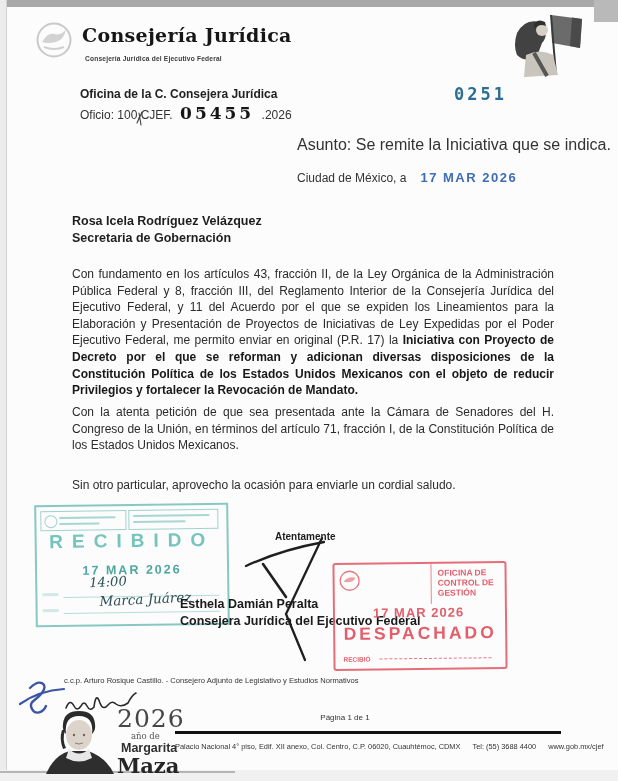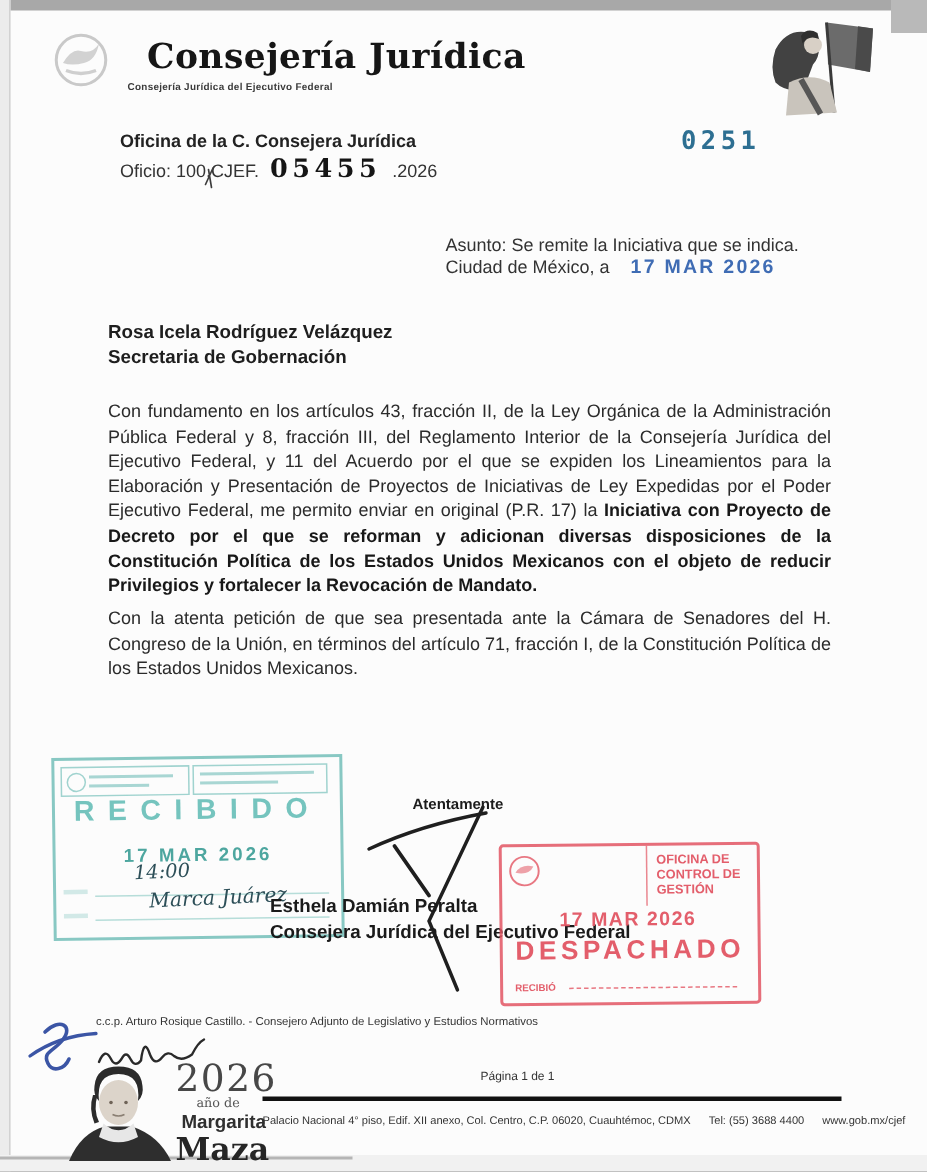--- a/index.html
+++ b/index.html
@@ -8,29 +8,29 @@
   .abs{position:absolute;}
   
   #edge-top{left:0;top:0;width:618px;height:7px;background:#a8a8a8;}
   #edge-topright{right:0;top:0;width:24px;height:22px;background:#b9b9b9;}
   #edge-left{left:0;top:0;width:6px;height:781px;background:#ececec;border-right:1px solid #d2d2d2;}
   #edge-bottom{left:0;top:770px;width:618px;height:11px;background:#f1f1f1;}
   #edge-bottomline{left:0;top:771px;width:235px;height:2px;background:#b5b5b5;}
 
   
   #hdr-title{left:82px;top:24px;font-family:"DejaVu Serif",serif;font-weight:bold;
-             font-size:23px;color:#161616;letter-spacing:.3px;margin-left:16px;}
+             font-size:19px;color:#161616;letter-spacing:.3px;}
   #hdr-sub{left:85px;top:55px;font-size:6.6px;font-weight:bold;color:#3a3a3a;letter-spacing:.2px;}
   #folio{left:454px;top:84px;font-family:"DejaVu Sans Mono",monospace;font-weight:bold;
          font-size:17px;letter-spacing:3px;color:#2d6f92;}
   #office-line{left:80px;top:87px;font-size:12px;font-weight:bold;color:#222;}
   #oficio-line{left:80px;top:103px;font-size:12px;color:#333;}
   .oficio-num{font-family:"DejaVu Serif",serif;font-weight:bold;font-size:17px;
               letter-spacing:3px;color:#151515;padding:0 4px;}
-  #subject{left:297px;top:156px;font-size:12px;color:#333;text-align:center;}
+  #subject{left:297px;top:136px;font-size:16px;color:#333;text-align:center;}
   #placeline{left:297px;top:170px;font-size:12px;color:#333;}
   .stamp-date-blue{font-weight:bold;font-size:13px;color:#3f6cb4;letter-spacing:1.5px;margin-left:14px;}
 
   #recipient{left:72px;top:213px;font-size:12.5px;font-weight:bold;color:#1e1e1e;line-height:17px;}
 
   .bodytxt{left:72px;width:482px;font-size:12px;line-height:16.6px;text-align:justify;color:#2b2b2b;}
   #p1{top:266px;}
   #p2{top:404px;}
   #p3{top:477px;text-align:left;}
   .bodytxt b{color:#181818;}
@@ -127,20 +127,21 @@
     <span>Ciudad de México, a</span><span class="stamp-date-blue">17 MAR 2026</span>
   </div>
 
   <div class="abs" id="recipient">
     <div>Rosa Icela Rodríguez Velázquez</div>
     <div>Secretaria de Gobernación</div>
   </div>
 
   <div class="abs bodytxt" id="p1"><span>Con fundamento en los artículos 43, fracción II, de la Ley Orgánica de la Administración Pública Federal y 8, fracción III, del Reglamento Interior de la Consejería Jurídica del Ejecutivo Federal, y 11 del Acuerdo por el que se expiden los Lineamientos para la Elaboración y Presentación de Proyectos de Iniciativas de Ley Expedidas por el Poder Ejecutivo Federal, me permito enviar en original (P.R. 17) la </span><b>Iniciativa con Proyecto de Decreto por el que se reforman y adicionan diversas disposiciones de la Constitución Política de los Estados Unidos Mexicanos con el objeto de reducir Privilegios y fortalecer la Revocación de Mandato.</b></div>
   <div class="abs bodytxt" id="p2">Con la atenta petición de que sea presentada ante la Cámara de Senadores del H. Congreso de la Unión, en términos del artículo 71, fracción I, de la Constitución Política de los Estados Unidos Mexicanos.</div>
+  <div class="abs bodytxt" id="p3">Sin otro particular, aprovecho la ocasión para enviarle un cordial saludo.</div>
 
   <div class="abs" id="rx-stamp">
     <div class="rx-box" style="left:4px;top:4px;width:84px;height:18px;">
       <div style="position:absolute;left:3px;top:3px;width:11px;height:11px;border:1px solid rgba(98,183,176,.6);border-radius:50%;"></div>
       <div class="rx-line" style="left:18px;top:5px;width:56px;"></div>
       <div class="rx-line" style="left:18px;top:11px;width:40px;"></div>
     </div>
     <div class="rx-box" style="left:92px;top:4px;width:88px;height:18px;">
       <div class="rx-line" style="left:4px;top:4px;width:76px;"></div>
       <div class="rx-line" style="left:4px;top:10px;width:52px;"></div>

